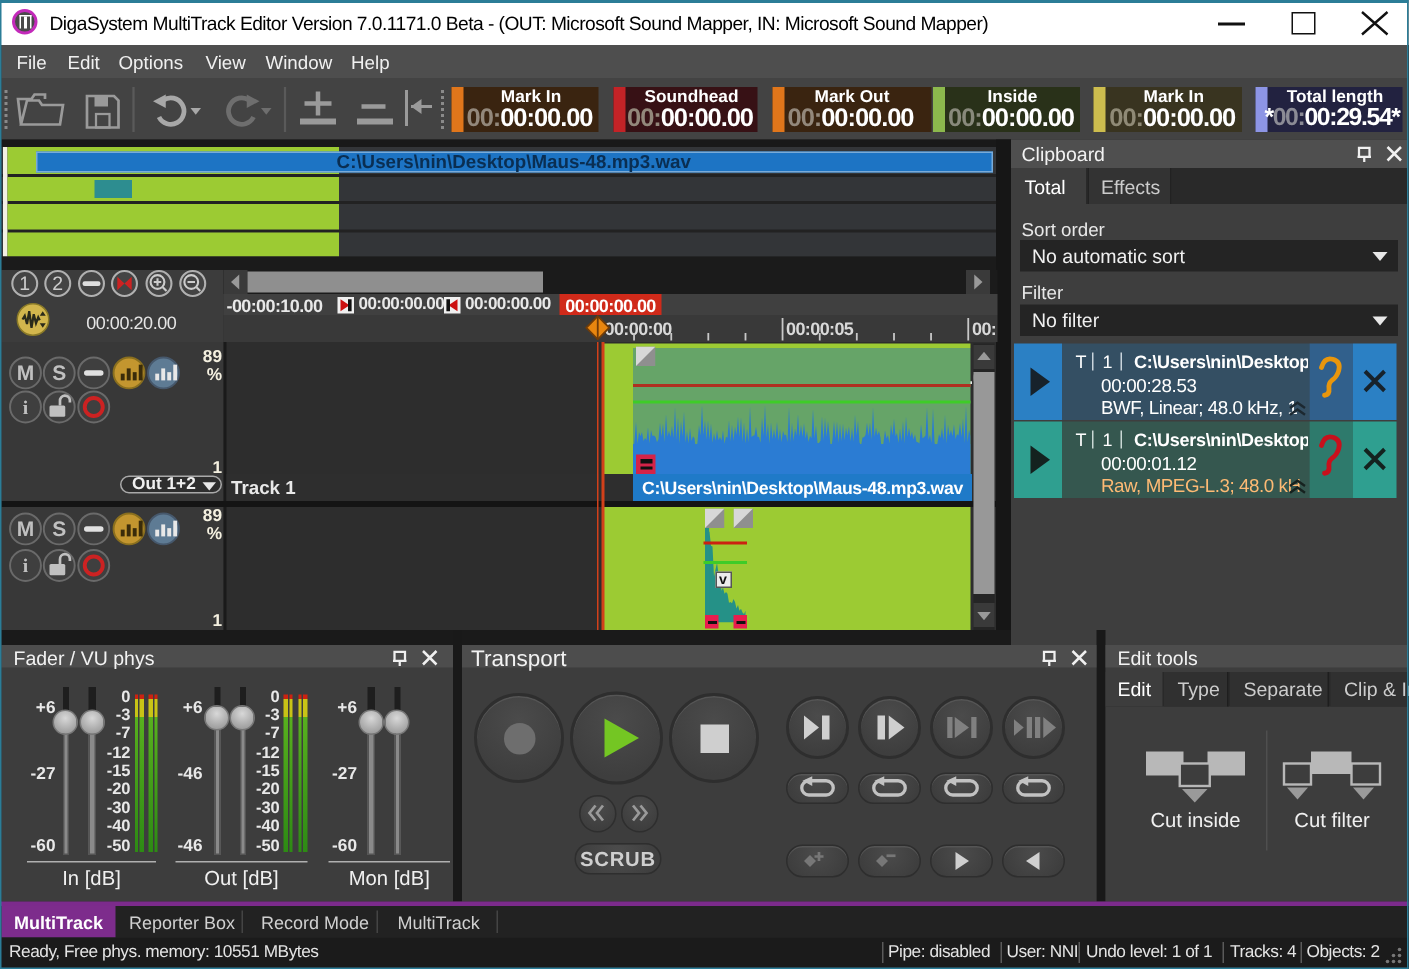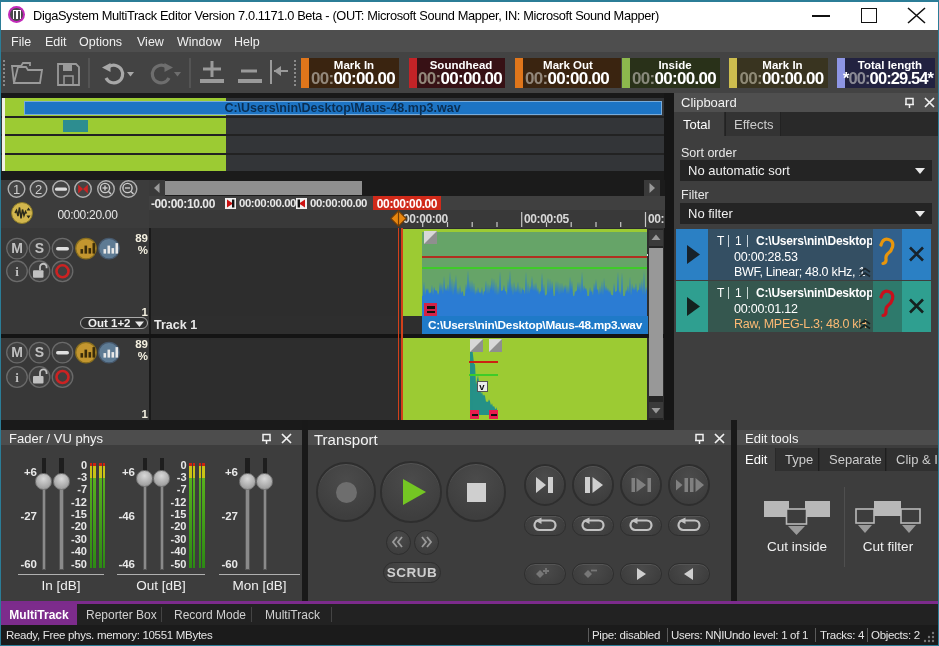--- a/index.html
+++ b/index.html
@@ -594,21 +594,21 @@
 <div class="txt" style="left:265px;top:608px;font-size:12px;color:#d0d0d0;">MultiTrack</div>
 <div class="abs" style="left:331px;top:607px;width:1px;height:15px;background:#444;"></div>
 <div class="abs" style="left:0;top:625px;width:939px;height:20px;background:#1b1b1b;"></div>
 <div class="txt" style="left:6px;top:629px;font-size:11.5px;color:#e4e4e4;letter-spacing:-0.3px;">Ready, Free phys. memory: 10551 MBytes</div>
 <div class="abs" style="left:588px;top:628px;width:1px;height:14px;background:#5a5a5a;"></div>
 <div class="abs" style="left:667px;top:628px;width:1px;height:14px;background:#5a5a5a;"></div>
 <div class="abs" style="left:719px;top:628px;width:1px;height:14px;background:#5a5a5a;"></div>
 <div class="abs" style="left:815px;top:628px;width:1px;height:14px;background:#5a5a5a;"></div>
 <div class="abs" style="left:867px;top:628px;width:1px;height:14px;background:#5a5a5a;"></div>
 <div class="txt" style="left:592px;top:629px;font-size:11.5px;color:#e4e4e4;letter-spacing:-0.3px;">Pipe: disabled</div>
-<div class="txt" style="left:671px;top:629px;font-size:11.5px;color:#e4e4e4;letter-spacing:-0.3px;">Users: NNI</div>
+<div class="txt" style="left:671px;top:629px;font-size:11.5px;color:#e4e4e4;letter-spacing:-0.3px;">User: NNI</div>
 <div class="txt" style="left:724px;top:629px;font-size:11.5px;color:#e4e4e4;letter-spacing:-0.3px;">Undo level: 1 of 1</div>
 <div class="txt" style="left:820px;top:629px;font-size:11.5px;color:#e4e4e4;letter-spacing:-0.3px;">Tracks: 4</div>
 <div class="txt" style="left:871px;top:629px;font-size:11.5px;color:#e4e4e4;letter-spacing:-0.3px;">Objects: 2</div>
 <svg class="abs" style="left:921px;top:630px;" width="15" height="14">
     <g fill="#777">
       <circle cx="12" cy="3" r="1.2"></circle>
       <circle cx="8" cy="7" r="1.2"></circle>
       <circle cx="12" cy="7" r="1.2"></circle>
       <circle cx="4" cy="11" r="1.2"></circle>
       <circle cx="8" cy="11" r="1.2"></circle>

